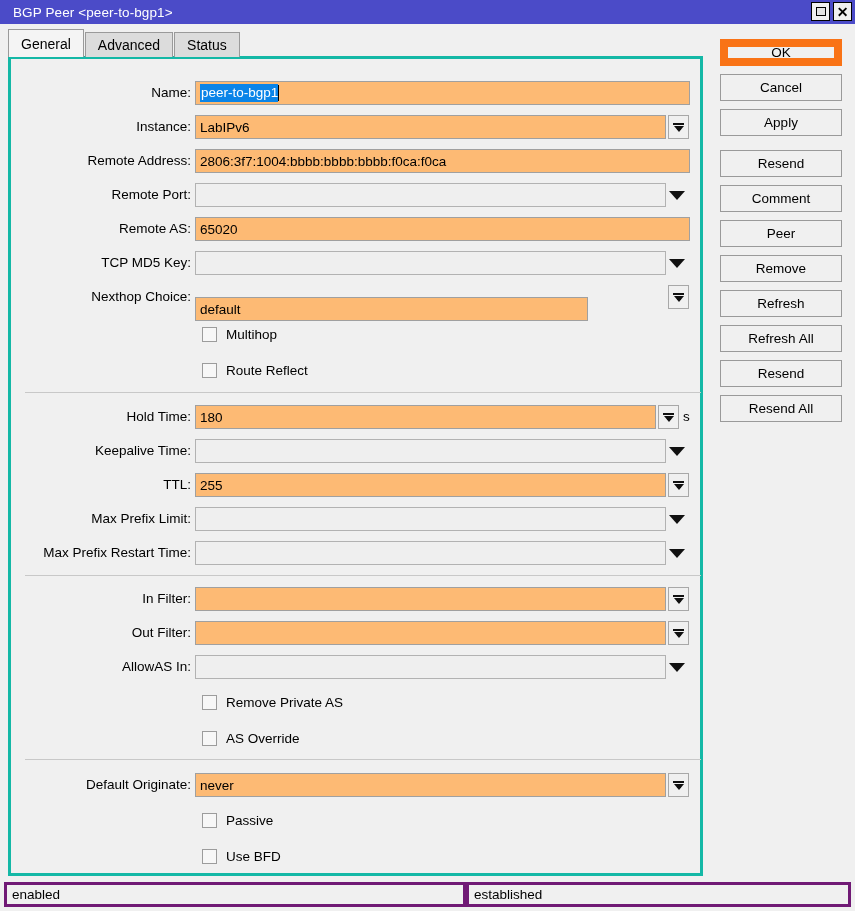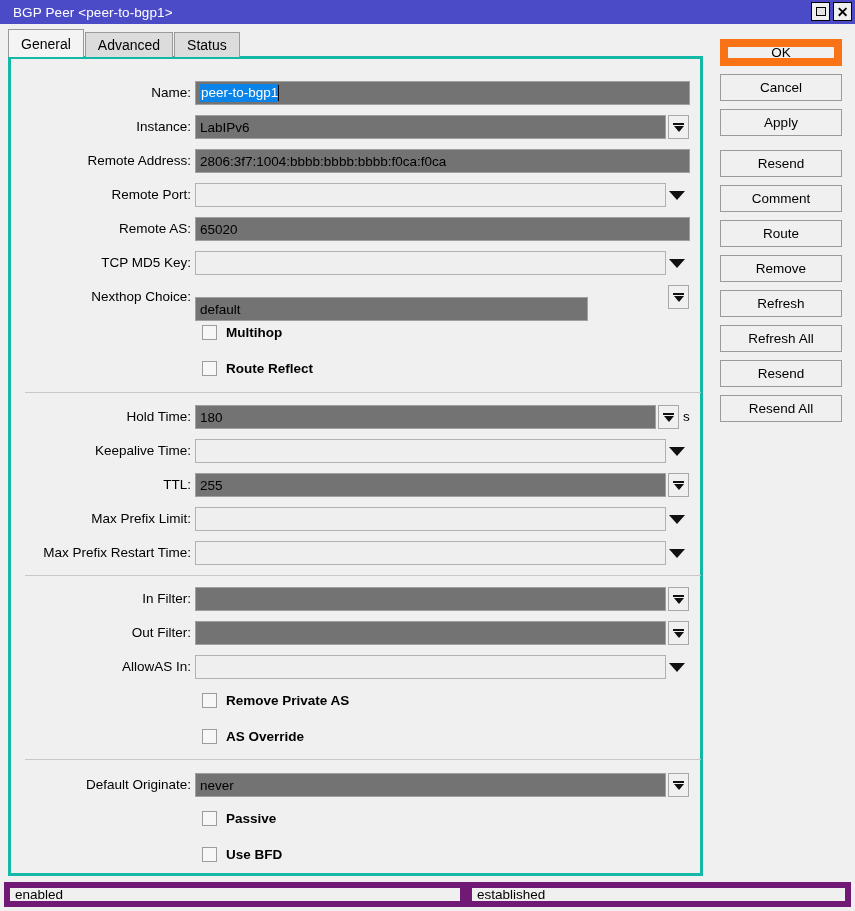--- a/index.html
+++ b/index.html
@@ -123,21 +123,21 @@
     height: 24px;
     box-sizing: border-box;
     border: 1px solid #a0a0a0;
     display: flex;
     align-items: center;
     padding-left: 4px;
     font-size: 13.5px;
     white-space: nowrap;
     overflow: hidden;
   }
-  .fld.enabled { background: #737373; }
+  .fld.enabled { background: #fdba74; }
   .fld.disabled { background: #efefef; border-color: #b2b2b2; }
 
   
   .spin {
     position: absolute;
     width: 21px; height: 24px;
     background: #f0f0f0;
     border: 1px solid #a8a8a8;
     box-sizing: border-box;
     display: flex;
@@ -177,23 +177,22 @@
   .unit {
     position: absolute;
     font-size: 13.5px;
     line-height: 24px;
   }
 
   
   .cbrow {
     position: absolute;
     display: flex;
-    align-items: center;
+    align-items: flex-end;
     height: 20px;
-    font-weight: bold;
   }
   .cbox {
     width: 15px; height: 15px;
     border: 1px solid #9c9c9c;
     background: #f7f7f7;
     box-sizing: border-box;
     flex: none;
   }
   .cblabel {
     margin-left: 9px;
@@ -237,21 +236,21 @@
   
   .statusbar {
     position: absolute;
     left: 4px; top: 882px;
     width: 847px;
     height: 25px;
     display: flex;
   }
   .statuscell {
     height: 25px;
-    border: 6px solid #701a75;
+    border: 3px solid #701a75;
     background: #f0f0f0;
     box-sizing: border-box;
     display: flex;
     align-items: center;
     padding-left: 5px;
     font-size: 13.5px;
   }
   .statuscell.left { width: 462px; }
   .statuscell.right { width: 385px; }
 
@@ -495,21 +494,21 @@
   <div class="btn gap">
       <span>Apply</span>
     </div>
   <div class="btn">
       <span>Resend</span>
     </div>
   <div class="btn">
       <span>Comment</span>
     </div>
   <div class="btn">
-      <span>Route</span>
+      <span>Peer</span>
     </div>
   <div class="btn">
       <span>Remove</span>
     </div>
   <div class="btn">
       <span>Refresh</span>
     </div>
   <div class="btn">
       <span>Refresh All</span>
     </div>

